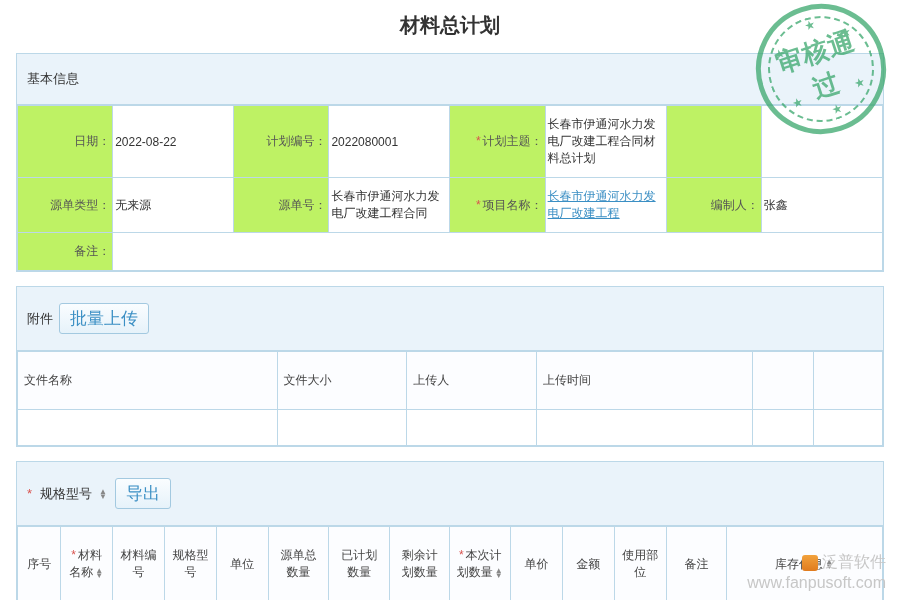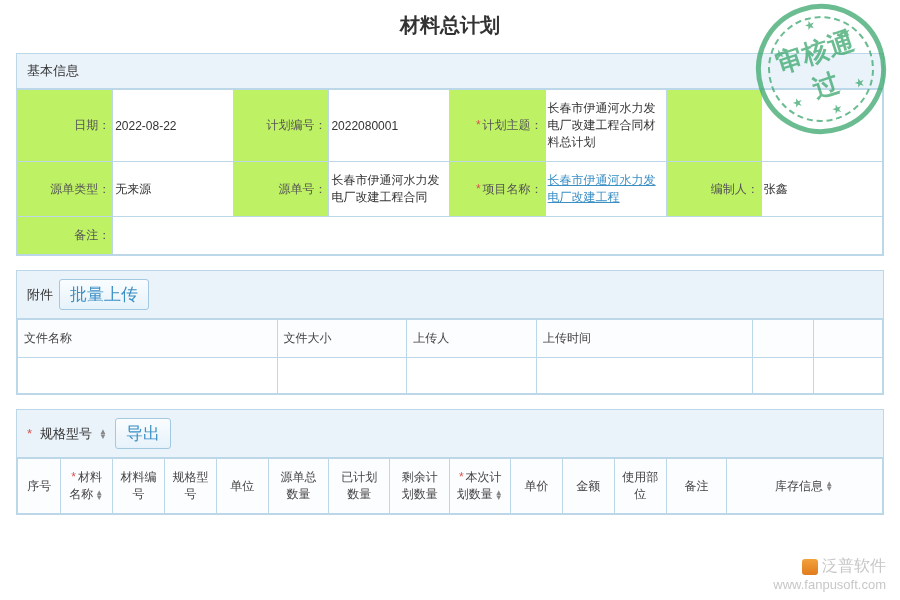--- a/index.html
+++ b/index.html
@@ -20,21 +20,21 @@
     margin-bottom: 14px;
   }
   .panel {
     border: 1px solid #bcd8e8;
     margin-bottom: 14px;
     background: #fff;
   }
   .panel-header {
     background: #eaf3fa;
     border-bottom: 1px solid #bcd8e8;
-    padding: 8px 10px;
+    padding: 16px 10px;
     font-size: 13px;
     display: flex;
     align-items: center;
     gap: 6px;
   }
   .info-table {
     width: 100%;
     border-collapse: collapse;
     table-layout: fixed;
   }
@@ -65,21 +65,21 @@
     font-size: 17px;
     cursor: pointer;
   }
   .attach-table, .detail-table {
     width: 100%;
     border-collapse: collapse;
   }
   .attach-table th, .detail-table th {
     border: 1px solid #bcd8e8;
     background: #fcfdff;
-    padding: 10px 6px;
+    padding: 20px 6px;
     font-weight: normal;
     text-align: left;
     font-size: 12px;
     color: #444;
   }
   .attach-table td, .detail-table td {
     border: 1px solid #bcd8e8;
     padding: 14px 6px;
     height: 36px;
   }
@@ -148,21 +148,21 @@
     pointer-events: none;
     line-height: 1.3;
   }
   .watermark .logo-row { display:flex; align-items:center; justify-content:flex-end; gap:4px; }
   .watermark .logo {
     width: 16px; height: 16px; border-radius: 3px;
     background: linear-gradient(#f2a23c,#e07b1e);
     display:inline-block;
   }
   .watermark .cn { color:#c7c7c7; font-size:16px; }
-  .watermark .url { font-size: 13px; color:#c7c7c7; }
+  .watermark .url { font-size: 16px; color:#c7c7c7; }
 </style>
 </head>
 <body>
 
 <div class="page-title">材料总计划</div>
 
 <div class="stamp">
   <span class="star s1">★</span>
   <span class="star s2">★</span>
   <span class="star s3">★</span>

